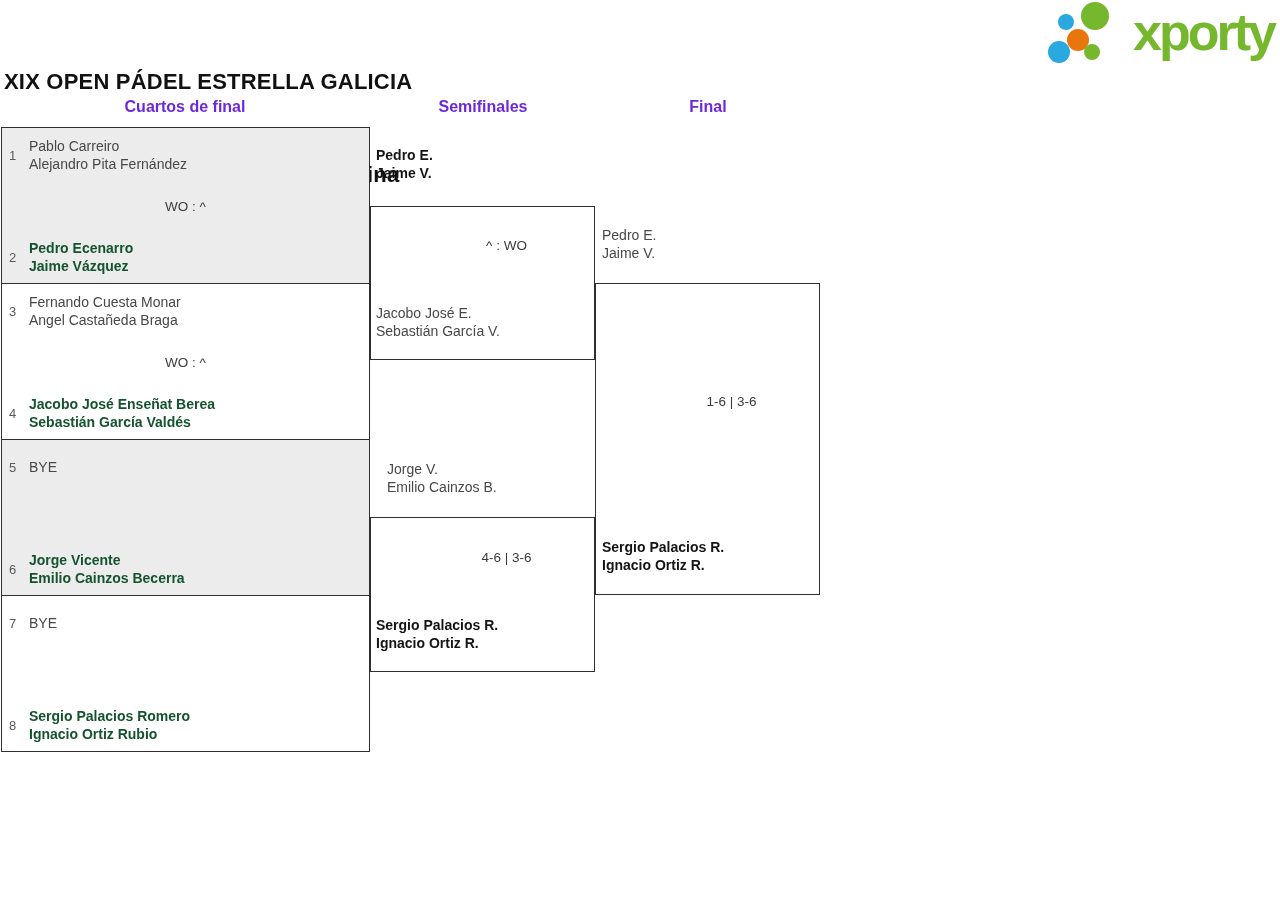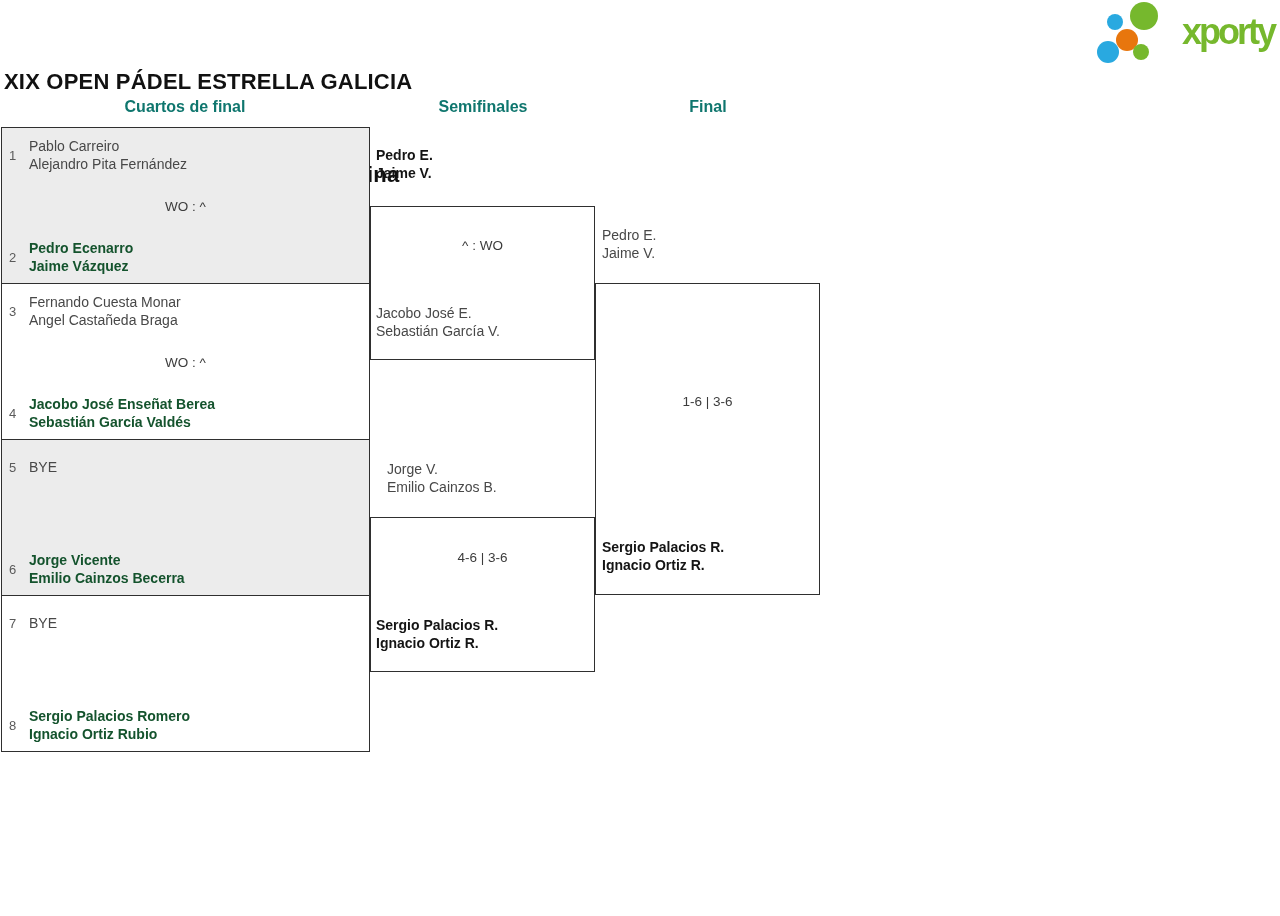--- a/index.html
+++ b/index.html
@@ -11,46 +11,46 @@
   
   .page-title{
     left:4px;top:4px;font-size:22px;line-height:31px;font-weight:700;
     color:#111;letter-spacing:0.2px;white-space:pre;
   }
   
   .logo{right:6px;top:1px;display:flex;align-items:flex-start;cursor:pointer;}
   .dots{position:relative;width:66px;height:64px;flex:none;}
   .dot{position:absolute;border-radius:50%;}
   .logo-text{
-    font-size:36px;line-height:62px;font-weight:700;letter-spacing:-3px;
+    font-size:52px;line-height:62px;font-weight:700;letter-spacing:-3px;
     color:#76b82d;margin-left:20px;
   }
   
   .round-header{
-    top:98px;width:300px;text-align:center;font-size:16px;font-weight:700;color:#0f766e;
+    top:98px;width:300px;text-align:center;font-size:16px;font-weight:700;color:#6d28d9;
   }
   
   .box{border:1px solid #2f2f2f;box-sizing:border-box;background:transparent;}
   .box.shade{background:#ececec;}
   
   .qf-row{
     left:1px;width:369px;height:36px;display:flex;align-items:center;
     padding-left:8px;box-sizing:border-box;
   }
   .seed{width:20px;flex:none;font-size:13px;color:#5a5a5a;}
   .names{font-size:14px;line-height:18px;color:#484848;}
   .winner .names{font-weight:700;color:#14532d;}
   
   .team{width:215px;font-size:14px;line-height:18px;color:#484848;}
   .team.winner{font-weight:700;color:#141414;}
   
   .score{
     width:369px;text-align:center;font-size:13.5px;line-height:18px;color:#3c3c3c;
   }
-  .score.narrow{width:225px;}
+  .score.narrow{width:225px;padding-left:24px;}
 </style>
 </head>
 <body>
 
 <div class="abs page-title">
   <div>XIX OPEN PÁDEL ESTRELLA GALICIA</div>
   <div>Cuadro de consolación. 1ª Masculina</div>
 </div>
 
 <div class="abs logo">

